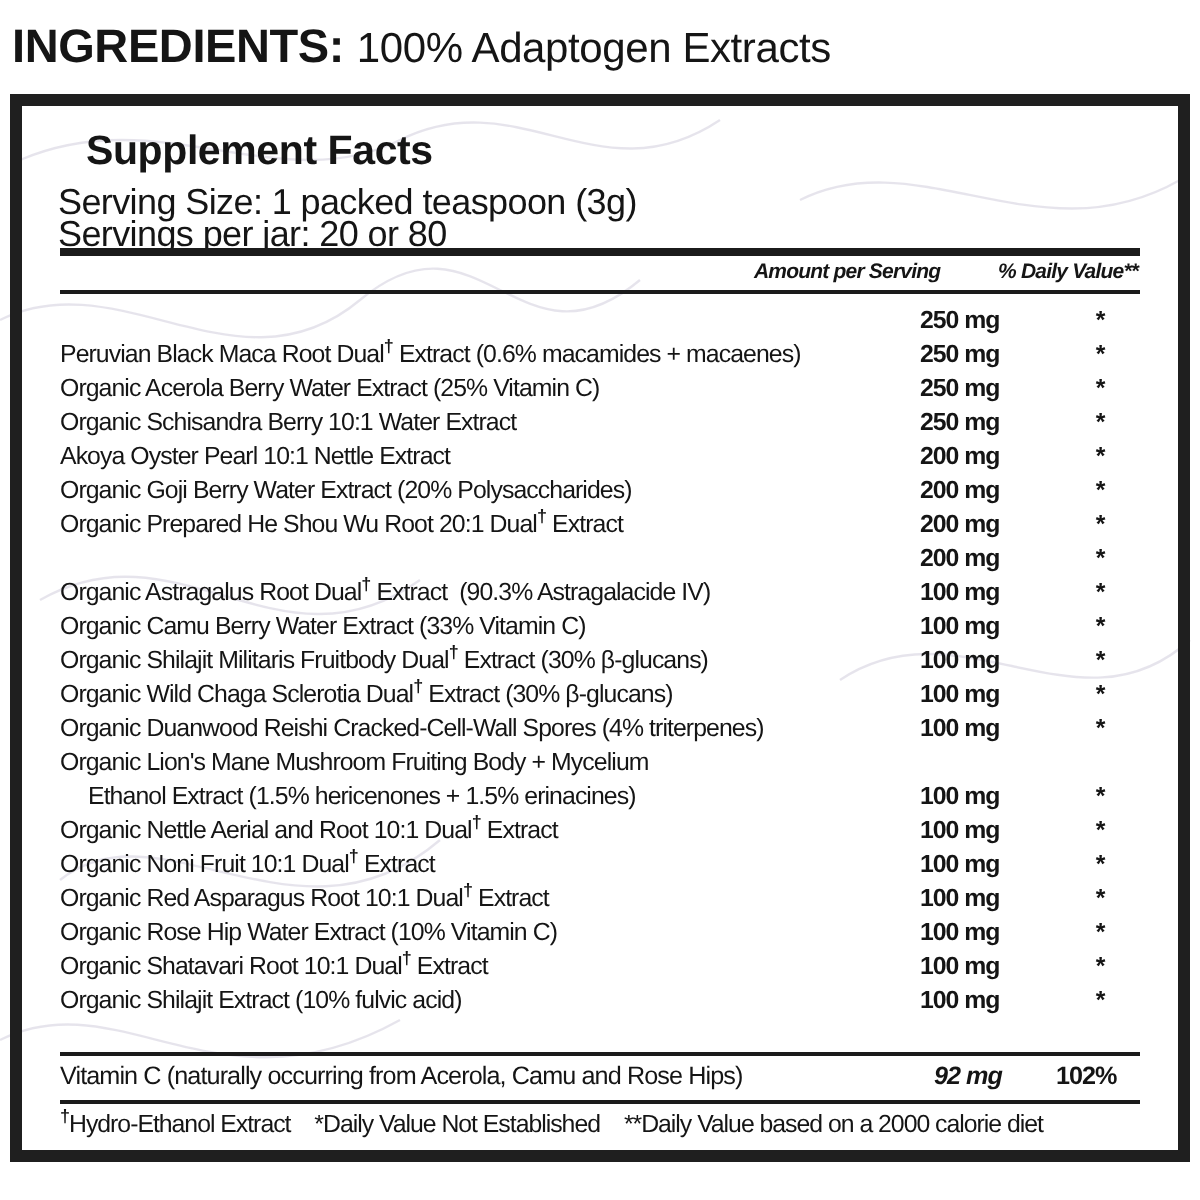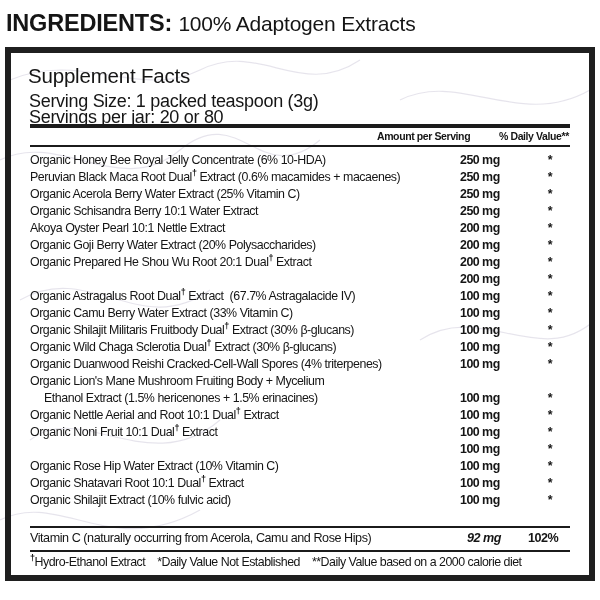--- a/index.html
+++ b/index.html
@@ -37,24 +37,24 @@
       position: absolute;
       left: 5px;
       top: 47px;
       width: 578px;
       height: 522px;
       border: 6px solid #1f1f1f;
       background: transparent;
     }
     .sf-title {
       position: absolute;
-      left: 17px;
+      left: 32px;
       top: 10px;
       font-size: 20.5px;
-      font-weight: normal;
+      font-weight: bold;
       line-height: 26px;
       white-space: nowrap;
       letter-spacing: -0.2px;
     }
     .serving {
       position: absolute;
       left: 18px;
       font-size: 18px;
       line-height: 16px;
       white-space: nowrap;
@@ -75,20 +75,21 @@
       background: #1b1b1b;
     }
     .col-hdr {
       position: absolute;
       top: 77px;
       font-size: 10.5px;
       font-weight: bold;
       white-space: nowrap;
       letter-spacing: -0.4px;
       line-height: 13px;
+      font-style: italic;
     }
     .rows {
       position: absolute;
       left: 19px;
       top: 99px;
       width: 540px;
     }
     .row {
       position: relative;
       height: 17px;
@@ -177,21 +178,20 @@
 
   <div class="rule-thick" style="top:71px;"></div>
 
   <div class="col-hdr" style="left:366px;">Amount per Serving</div>
   <div class="col-hdr" style="left:488px;">% Daily Value**</div>
 
   <div class="rule-thin" style="top:92px;"></div>
 
   <div class="rows" id="rows">
       <div class="row">
-        <span class="name"><span>Organic Honey Bee Royal Jelly Concentrate (6% 10-HDA)</span></span>
         <span class="amt">250 mg</span>
         <span class="dv">*</span>
       </div>
       <div class="row">
         <span class="name"><span>Peruvian Black Maca Root Dual</span><sup class="dagger">†</sup><span style="white-space: pre; margin-top: 48px;"> Extract (0.6% macamides + macaenes)</span></span>
         <span class="amt">250 mg</span>
         <span class="dv">*</span>
       </div>
       <div class="row">
         <span class="name"><span>Organic Acerola Berry Water Extract (25% Vitamin C)</span></span>
@@ -216,21 +216,21 @@
       <div class="row">
         <span class="name"><span>Organic Prepared He Shou Wu Root 20:1 Dual</span><sup class="dagger">†</sup><span style="white-space: pre;"> Extract</span></span>
         <span class="amt">200 mg</span>
         <span class="dv">*</span>
       </div>
       <div class="row">
         <span class="amt">200 mg</span>
         <span class="dv">*</span>
       </div>
       <div class="row">
-        <span class="name"><span>Organic Astragalus Root Dual</span><sup class="dagger">†</sup><span style="white-space: pre;"> Extract  (67.7% Astragalacide IV)</span></span>
+        <span class="name"><span>Organic Astragalus Root Dual</span><sup class="dagger">†</sup><span style="white-space: pre;"> Extract  (90.3% Astragalacide IV)</span></span>
         <span class="amt">100 mg</span>
         <span class="dv">*</span>
       </div>
       <div class="row">
         <span class="name"><span>Organic Camu Berry Water Extract (33% Vitamin C)</span></span>
         <span class="amt">100 mg</span>
         <span class="dv">*</span>
       </div>
       <div class="row">
         <span class="name"><span>Organic Shilajit Militaris Fruitbody Dual</span><sup class="dagger">†</sup><span style="white-space: pre;"> Extract (30% β-glucans)</span></span>
@@ -261,20 +261,21 @@
         <span class="name"><span>Organic Nettle Aerial and Root 10:1 Dual</span><sup class="dagger">†</sup><span style="white-space: pre;"> Extract</span></span>
         <span class="amt">100 mg</span>
         <span class="dv">*</span>
       </div>
       <div class="row">
         <span class="name"><span>Organic Noni Fruit 10:1 Dual</span><sup class="dagger">†</sup><span style="white-space: pre;"> Extract</span></span>
         <span class="amt">100 mg</span>
         <span class="dv">*</span>
       </div>
       <div class="row">
+        <span class="name"><span>Organic Red Asparagus Root 10:1 Dual</span><sup class="dagger">†</sup><span style="white-space: pre;"> Extract</span></span>
         <span class="amt">100 mg</span>
         <span class="dv">*</span>
       </div>
       <div class="row">
         <span class="name"><span>Organic Rose Hip Water Extract (10% Vitamin C)</span></span>
         <span class="amt">100 mg</span>
         <span class="dv">*</span>
       </div>
       <div class="row">
         <span class="name"><span>Organic Shatavari Root 10:1 Dual</span><sup class="dagger">†</sup><span style="white-space: pre;"> Extract</span></span>

